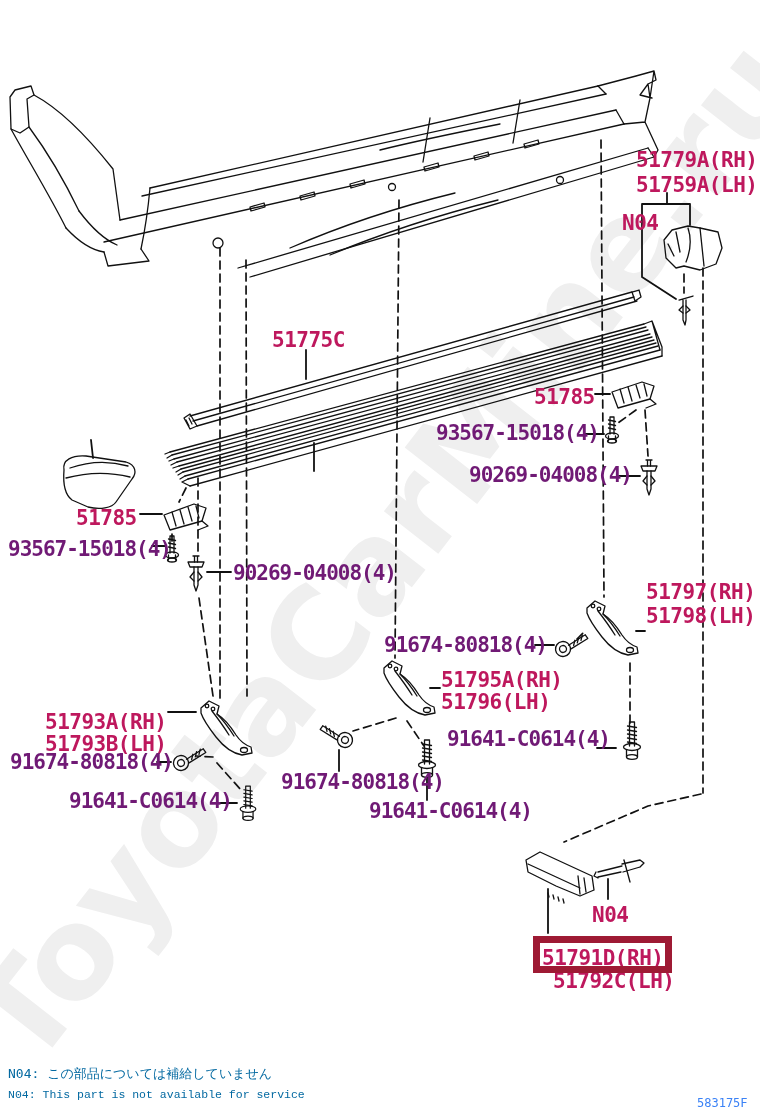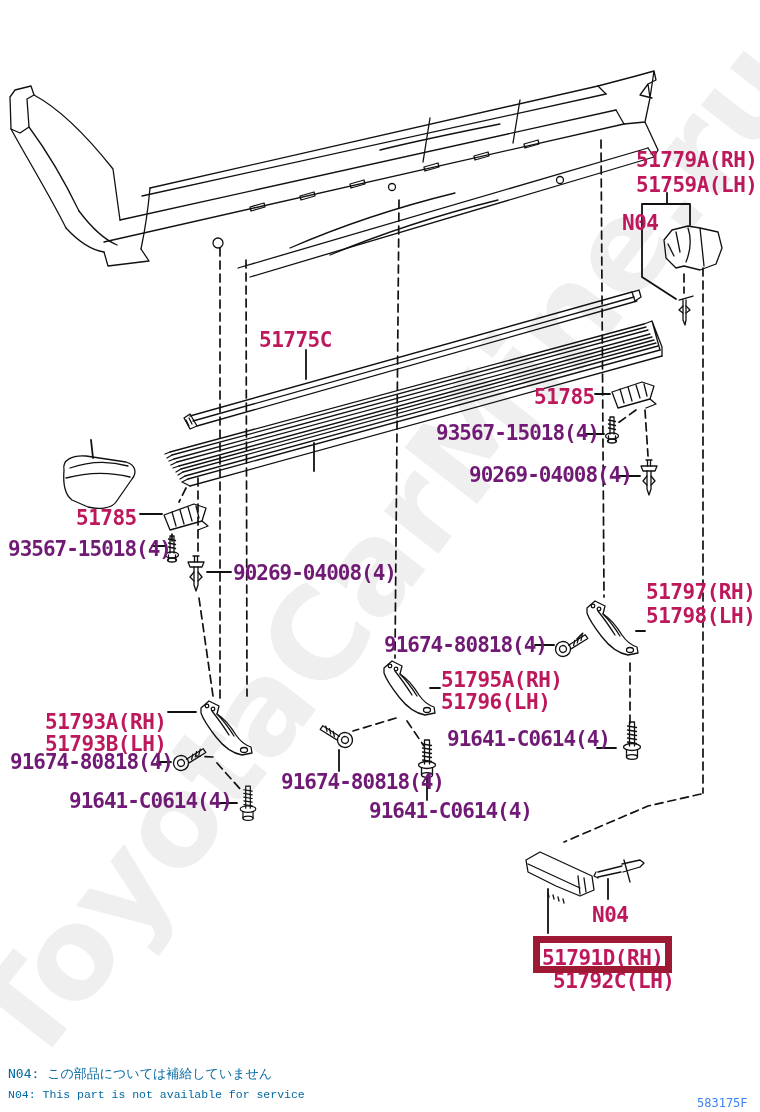--- a/index.html
+++ b/index.html
@@ -209,21 +209,21 @@
       <path d="M217,763 L241,790"></path>
       <path d="M684,274 L684,293"></path>
       <path d="M186,488 L179,502"></path>
       <path d="M636,410 L618,423"></path>
       <path d="M172,534 L172,541"></path>
     </g>
   </svg>
 
   <div class="lb" style="left:636px;top:148px;"><div>51779A(RH)</div><div>51759A(LH)</div></div>
   <div class="lb" style="left:622px;top:211px;">N04</div>
-  <div class="lb" style="left:259px;top:328px;">51775C</div>
+  <div class="lb" style="left:272px;top:328px;">51775C</div>
   <div class="lb" style="left:76px;top:506px;">51785</div>
   <div class="sm" style="left:8px;top:539px;">93567-15018(4)</div>
   <div class="sm" style="left:233px;top:563px;">90269-04008(4)</div>
   <div class="lb" style="left:534px;top:385px;">51785</div>
   <div class="sm" style="left:436px;top:423px;">93567-15018(4)</div>
   <div class="sm" style="left:469px;top:465px;">90269-04008(4)</div>
   <div class="lb" style="left:646px;top:580px;line-height:24px;"><div>51797(RH)</div><div>51798(LH)</div></div>
   <div class="sm" style="left:384px;top:635px;">91674-80818(4)</div>
   <div class="lb" style="left:441px;top:669px;line-height:22px;"><div>51795A(RH)</div><div>51796(LH)</div></div>
   <div class="sm" style="left:447px;top:729px;">91641-C0614(4)</div>

